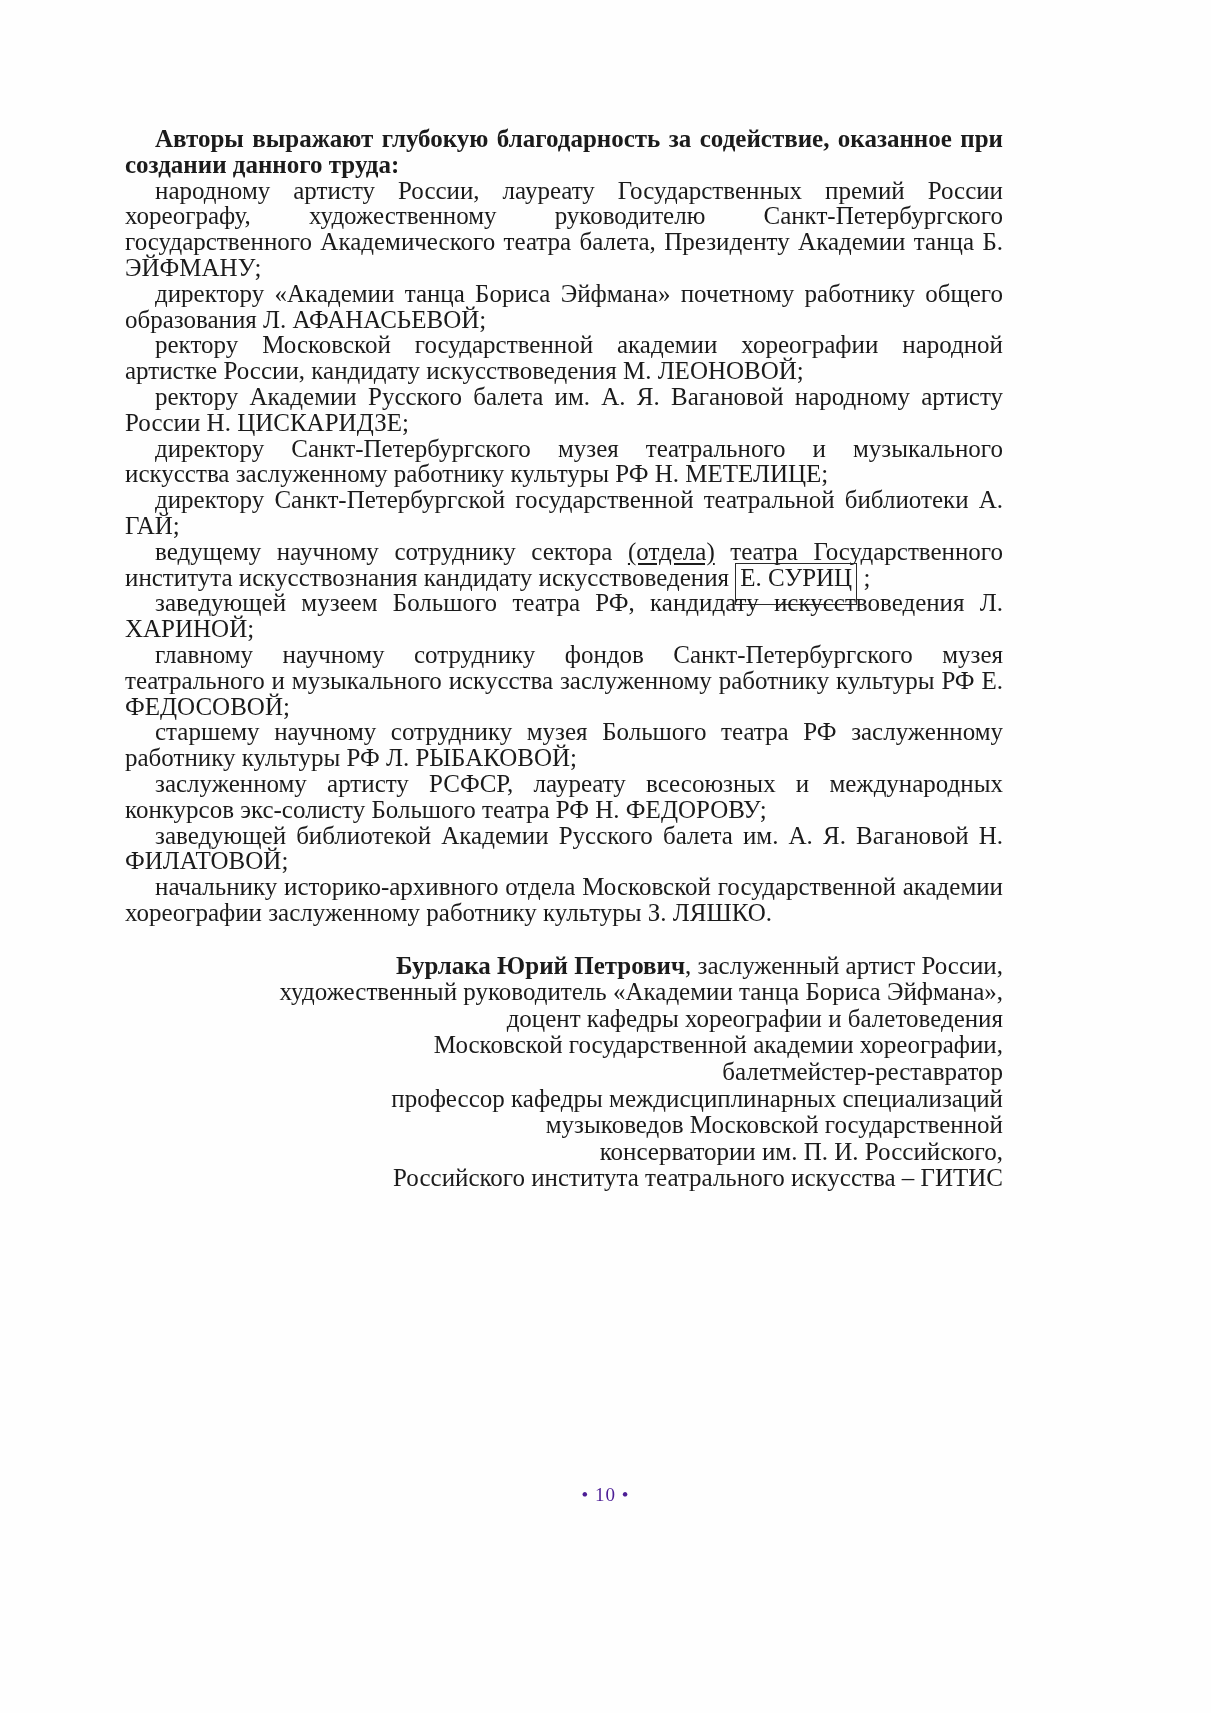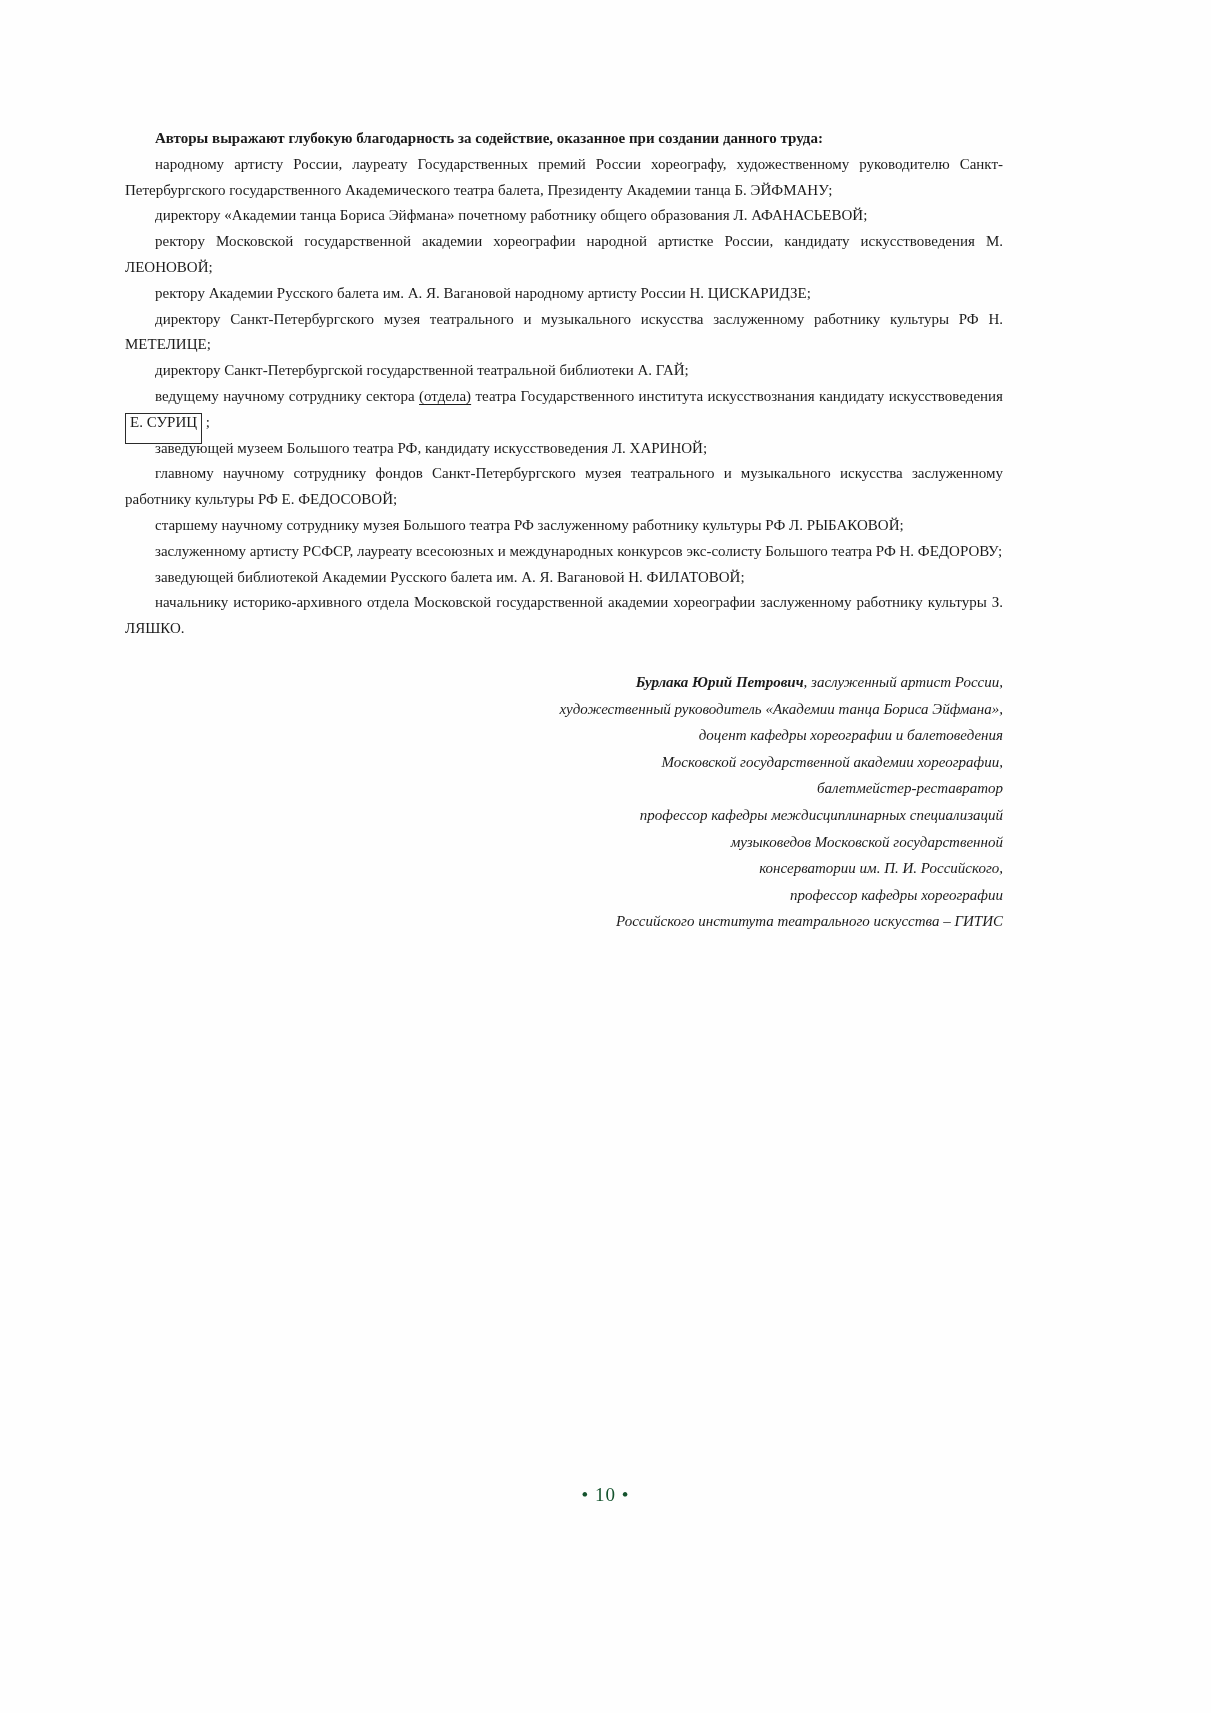--- a/index.html
+++ b/index.html
@@ -14,21 +14,21 @@
     background: #fefefe;
     font-family: "Liberation Serif", "DejaVu Serif", serif;
     color: #1b1b1b;
     overflow: hidden;
   }
   .content {
     position: absolute;
     left: 125px;
     top: 126px;
     width: 878px;
-    font-size: 15px;
+    font-size: 25px;
     line-height: 25.8px;
     text-align: justify;
   }
   .intro {
     margin: 0;
     font-weight: bold;
     text-indent: 30px;
   }
   .para {
     margin: 0;
@@ -39,38 +39,37 @@
     text-decoration: underline;
     text-underline-offset: 3px;
   }
   .boxed {
     border: 1.5px solid #2a2a2a;
     padding: 0 4px 13px 4px;
   }
   .signatures {
     margin-top: 27px;
     text-align: right;
-    font-style: italic;
   }
   .sig-line {
     margin: 0;
     line-height: 26.6px;
   }
   .bold {
     font-weight: bold;
   }
   .page-number {
     position: absolute;
     left: 0;
     right: 0;
     top: 1484px;
     text-align: center;
     font-size: 19px;
     letter-spacing: 1px;
-    color: #14532d;
+    color: #4c1d95;
   }
 </style>
 </head>
 <body>
 
 <div class="page">
   <div class="content">
     <p class="intro">Авторы выражают глубокую благодарность за содействие, оказанное при создании данного труда:</p>
     <div>
         <p class="para"><span>народному артисту России, лауреату Государственных премий России хореографу, художественному руководителю Санкт-Петербургского государственного Академического театра балета, Президенту Академии танца Б. ЭЙФМАНУ;</span></p>
@@ -89,18 +88,17 @@
       </div>
     <div class="signatures">
         <p class="sig-line"><span class="bold">Бурлака Юрий Петрович</span><span>, заслуженный артист России,</span></p>
         <p class="sig-line"><span>художественный руководитель «Академии танца Бориса Эйфмана»,</span></p>
         <p class="sig-line"><span>доцент кафедры хореографии и балетоведения</span></p>
         <p class="sig-line"><span>Московской государственной академии хореографии,</span></p>
         <p class="sig-line"><span>балетмейстер-реставратор</span></p>
         <p class="sig-line"><span>профессор кафедры междисциплинарных специализаций</span></p>
         <p class="sig-line"><span>музыковедов Московской государственной</span></p>
         <p class="sig-line"><span>консерватории им. П. И. Российского,</span></p>
-        <p class="sig-line"><span>профессор кафедры хореографии</span></p>
         <p class="sig-line"><span>Российского института театрального искусства – ГИТИС</span></p>
       </div>
   </div>
   <div class="page-number">• 10 •</div>
 </div>
 
 </body></html>

